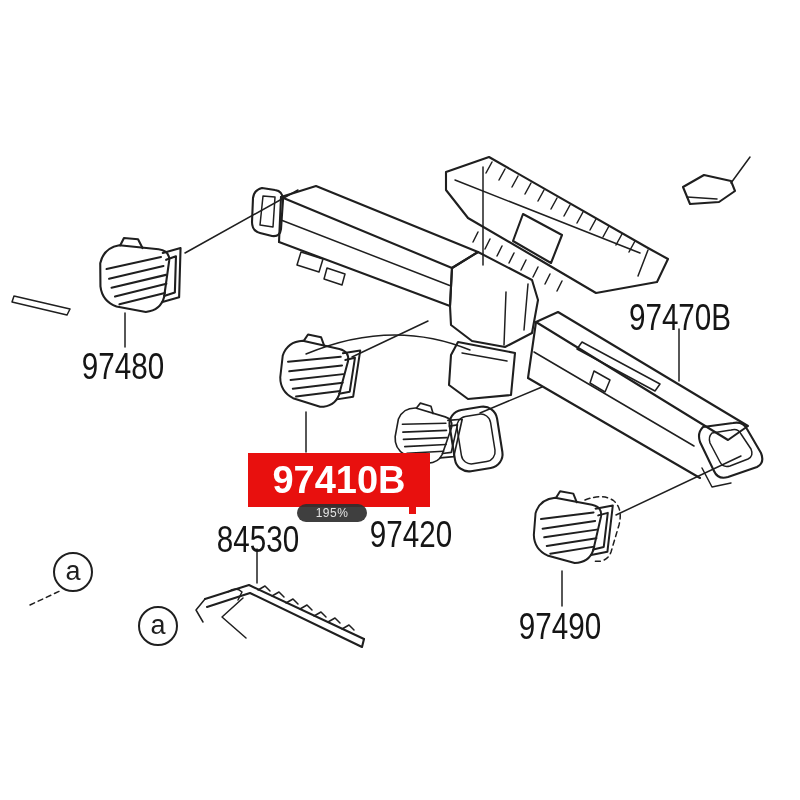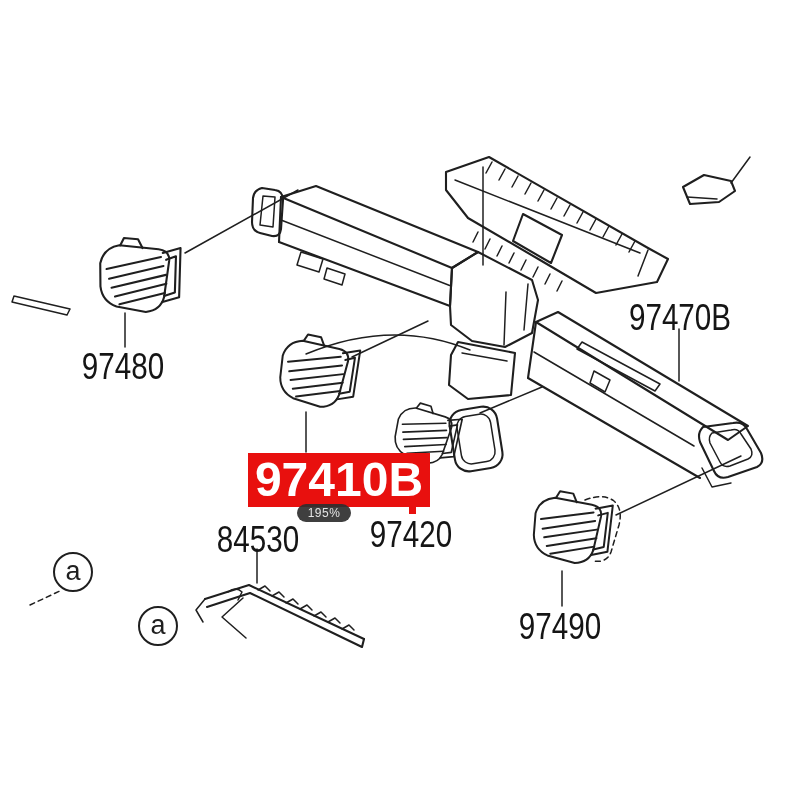--- a/index.html
+++ b/index.html
@@ -29,29 +29,29 @@
   }
   .lbl-97480{left:58px;top:348px;}
   .lbl-97470b{left:615px;top:299px;}
   .lbl-97420{left:346px;top:516px;}
   .lbl-84530{left:193px;top:521px;}
   .lbl-97490{left:495px;top:608px;}
   .highlight-box{
     position:absolute;left:248px;top:453px;width:182px;height:54px;
     background:var(--highlight_bg);color:var(--highlight_text);
     display:flex;align-items:center;justify-content:center;
-    font-size:48px;font-weight:bold;line-height:1;letter-spacing:0px;
+    font-size:38px;font-weight:bold;line-height:1;letter-spacing:0px;
     cursor:pointer;
   }
   .highlight-tail{
     position:absolute;left:409px;top:505px;width:7px;height:9px;
     background:var(--highlight_bg);
   }
   .zoom-badge{
-    position:absolute;left:297px;top:504px;width:54px;height:18px;
+    position:absolute;left:297px;top:504px;width:70px;height:18px;
     background:var(--badge_bg);opacity:0.92;border-radius:9px;
     color:var(--badge_text);font-size:12px;line-height:18px;text-align:center;
     letter-spacing:0.5px;
   }
   .callout-a{
     position:absolute;width:36px;height:36px;border:2.5px solid var(--line);
     border-radius:50%;color:var(--line);font-size:27px;line-height:34px;
     text-align:center;background:var(--bg);
   }
   .callout-a1{left:53px;top:552px;}

